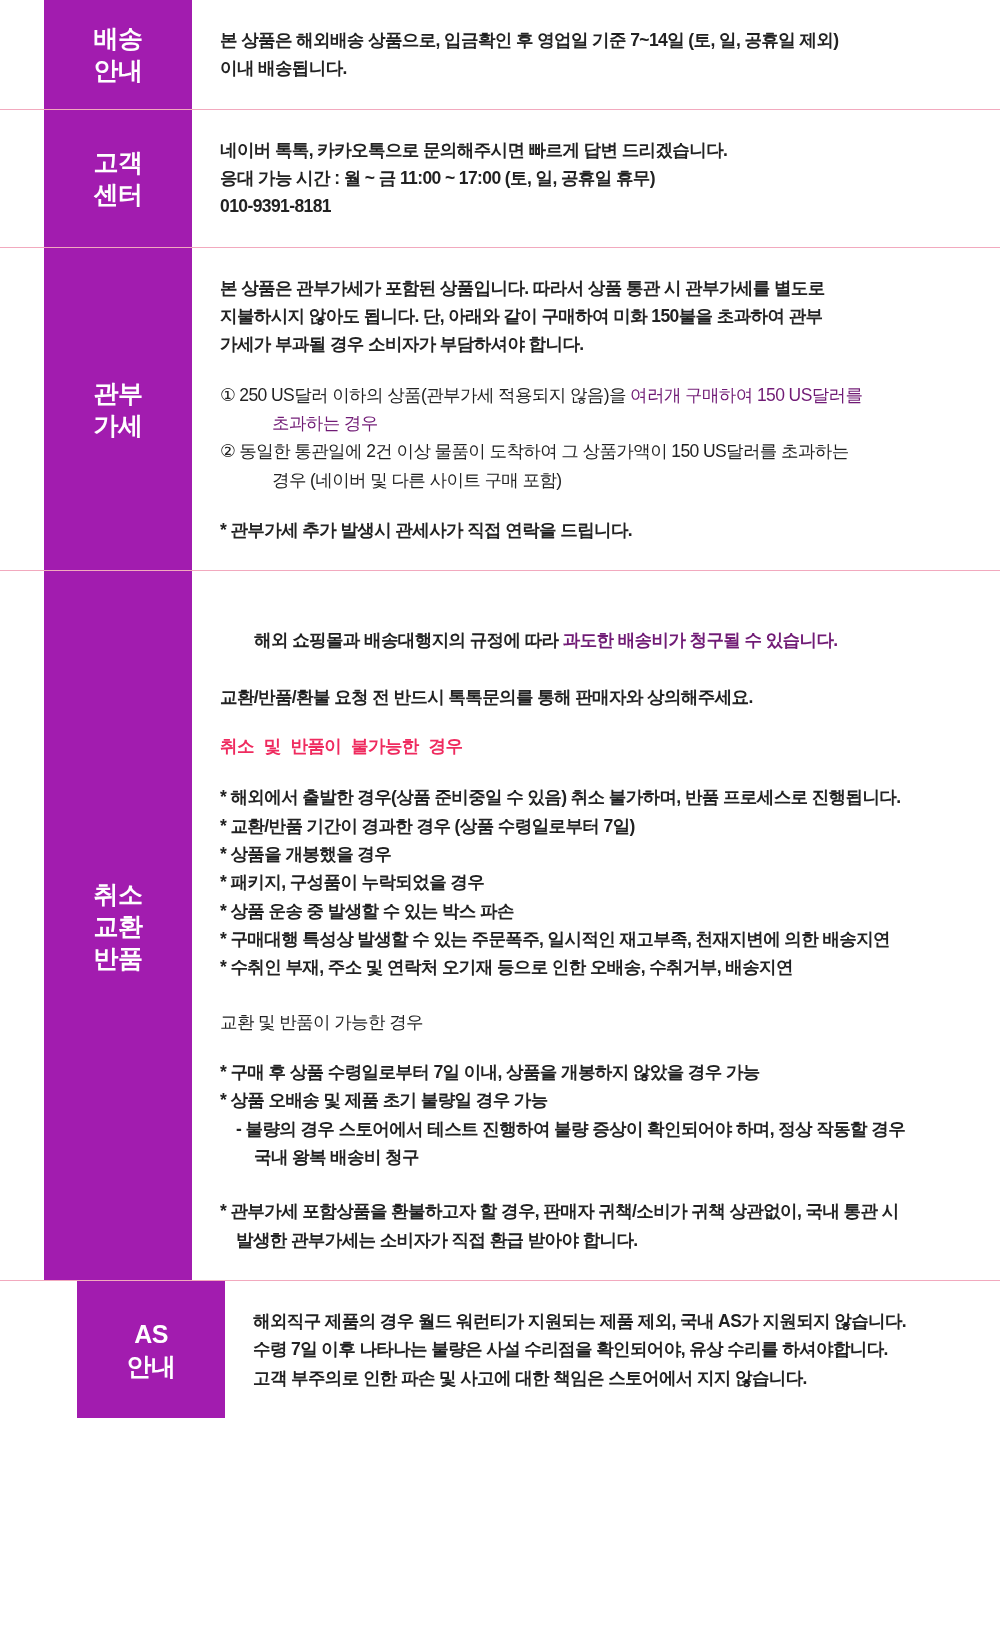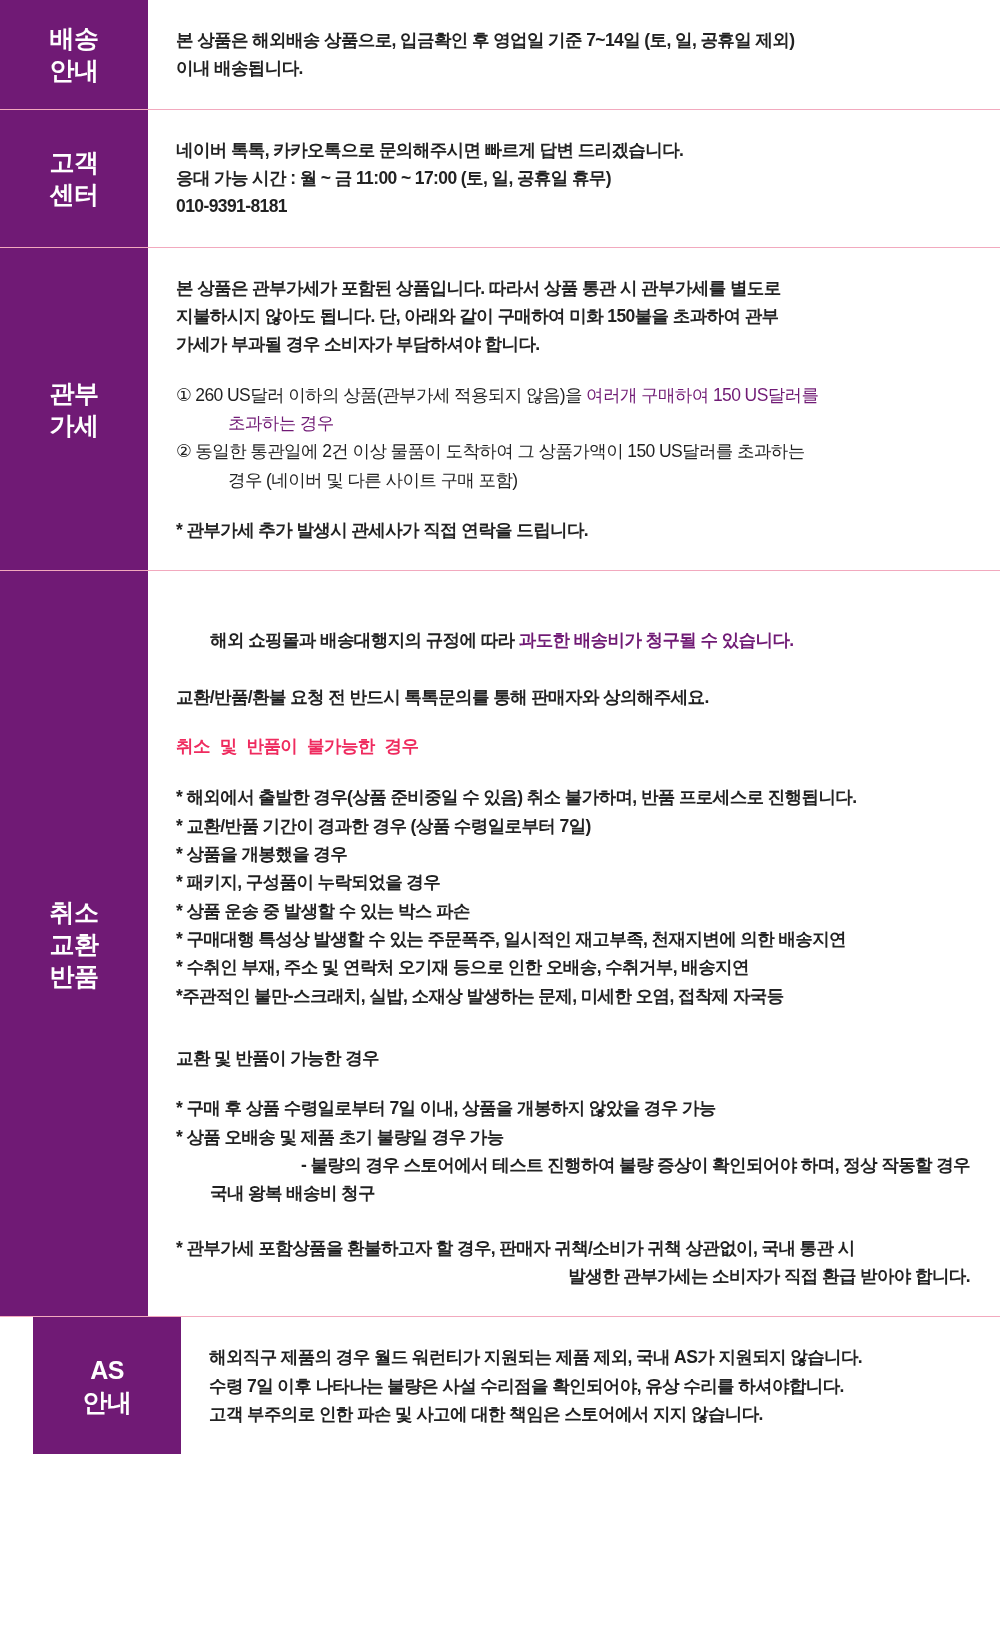--- a/index.html
+++ b/index.html
@@ -24,51 +24,52 @@
   .row {
     display: flex;
     align-items: stretch;
     border-bottom: 1px solid #f2a9be;
     background: #ffffff;
   }
   .row:last-child { border-bottom: none; padding-left: 33px; }
   .row-label {
     width: 148px;
     min-width: 148px;
-    background: #701a75;
+    background: #a21caf;
     color: #ffffff;
     display: flex;
     align-items: center;
     justify-content: center;
     text-align: center;
     font-size: 25px;
     font-weight: bold;
     line-height: 1.28;
     letter-spacing: -0.5px;
     padding: 10px 4px;
     white-space: pre-line;
+    margin-left: 44px;
   }
   .row-body {
     flex: 1;
     padding: 26px 30px 26px 28px;
     font-size: 17.5px;
     line-height: 1.62;
     letter-spacing: -0.6px;
     color: #222222;
   }
   .line { white-space: pre-wrap; font-weight: bold; }
   .block { margin: 0; }
   .gap-md { height: 22px; }
   .gap-lg { height: 26px; }
   .hl { color: #701a75; }
   .hl-bold { color: #ef2b5f; font-weight: bold; font-family: Liberation Mono, monospace; }
-  .bold { font-weight: bold; margin-top: 8px; }
+  .bold { font-weight: normal; }
   .small { font-size: 15.5px; }
   .indent2 { padding-left: 34px; text-indent: 0; }
-  .sub-item { padding-left: 16px; text-align: right; }
+  .sub-item { padding-left: 16px; }
   .num-list .item { padding-left: 26px; text-indent: -26px; }
   .num-list .cont { display: block; padding-left: 26px; text-indent: 0; }
 </style>
 </head>
 <body>
 
 <div class="sheet">
 
   <div class="row">
     <div class="row-label">배송
@@ -93,21 +94,21 @@
     <div class="row-label">관부
 가세</div>
     <div class="row-body">
       <p class="block line">본 상품은 관부가세가 포함된 상품입니다. 따라서 상품 통관 시 관부가세를 별도로</p>
       <p class="block line">지불하시지 않아도 됩니다. 단, 아래와 같이 구매하여 미화 150불을 초과하여 관부</p>
       <p class="block line">가세가 부과될 경우 소비자가 부담하셔야 합니다.</p>
       <div class="gap-md"></div>
       <div class="num-list">
         <p class="block item">
           <span>①</span>
-          <span>260 US달러 이하의 상품(관부가세 적용되지 않음)을 </span><span class="hl">여러개 구매하여 150 US달러를</span>
+          <span>250 US달러 이하의 상품(관부가세 적용되지 않음)을 </span><span class="hl">여러개 구매하여 150 US달러를</span>
           <span class="cont hl">초과하는 경우</span>
         </p>
         <p class="block item">
           <span>②</span>
           <span>동일한 통관일에 2건 이상 물품이 도착하여 그 상품가액이  150 US달러를 초과하는</span>
           <span class="cont">경우 (네이버 및 다른 사이트 구매 포함)</span>
         </p>
       </div>
       <div class="gap-md"></div>
       <p class="block line">* 관부가세 추가 발생시 관세사가 직접 연락을 드립니다.</p>
@@ -128,21 +129,20 @@
       <p class="block hl-bold">취소 및 반품이 불가능한 경우</p>
       <div class="gap-md"></div>
 
       <p class="block line">* 해외에서 출발한 경우(상품 준비중일 수 있음) 취소 불가하며, 반품 프로세스로 진행됩니다.</p>
       <p class="block line">* 교환/반품 기간이 경과한 경우 (상품 수령일로부터 7일)</p>
       <p class="block line">* 상품을 개봉했을 경우</p>
       <p class="block line">* 패키지, 구성품이 누락되었을 경우</p>
       <p class="block line">* 상품 운송 중 발생할 수 있는 박스 파손</p>
       <p class="block line">* 구매대행 특성상 발생할 수 있는 주문폭주, 일시적인 재고부족, 천재지변에 의한 배송지연</p>
       <p class="block line">* 수취인 부재, 주소 및 연락처 오기재 등으로 인한 오배송, 수취거부, 배송지연</p>
-      <p class="block line">*주관적인 불만-스크래치, 실밥, 소재상 발생하는 문제, 미세한 오염, 접착제 자국등</p>
 
       <div class="gap-lg"></div>
       <p class="block bold">교환 및 반품이 가능한 경우</p>
       <div class="gap-md"></div>
 
       <p class="block line">* 구매 후 상품 수령일로부터 7일 이내, 상품을 개봉하지 않았을 경우 가능</p>
       <p class="block line">* 상품 오배송 및 제품 초기 불량일 경우 가능</p>
       <p class="block line sub-item">- 불량의 경우 스토어에서 테스트 진행하여 불량 증상이 확인되어야 하며, 정상 작동할 경우</p>
       <p class="block line indent2">국내 왕복 배송비 청구</p>
 

